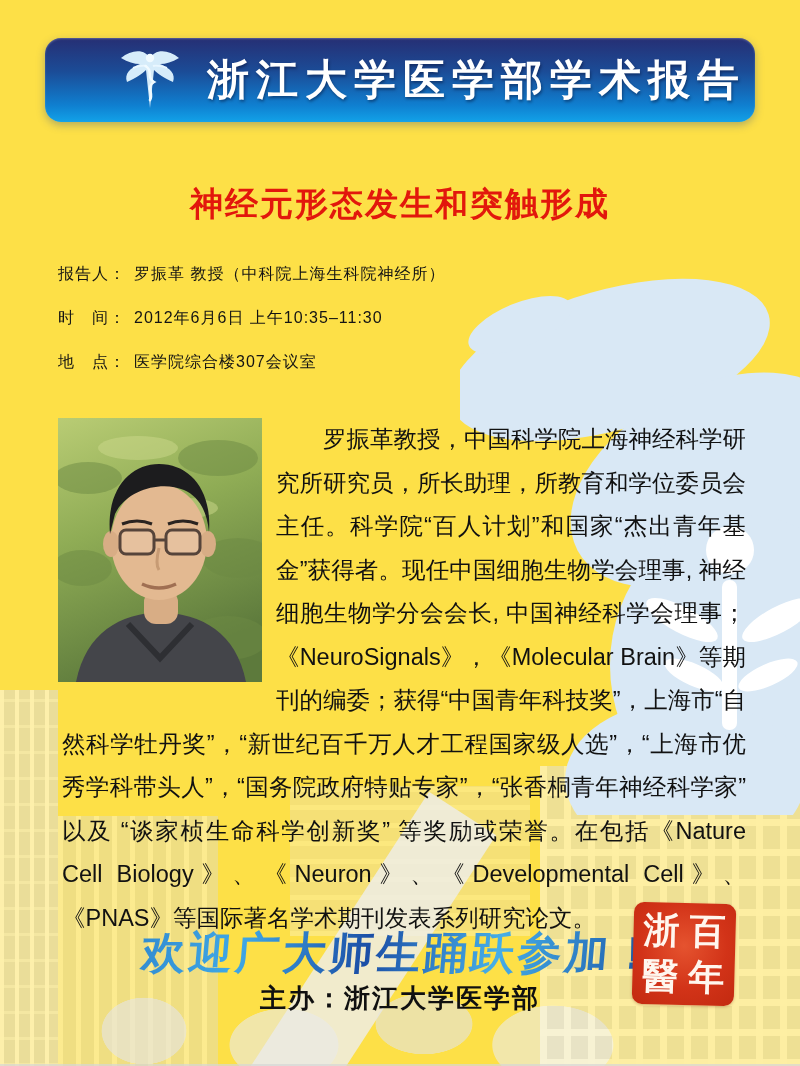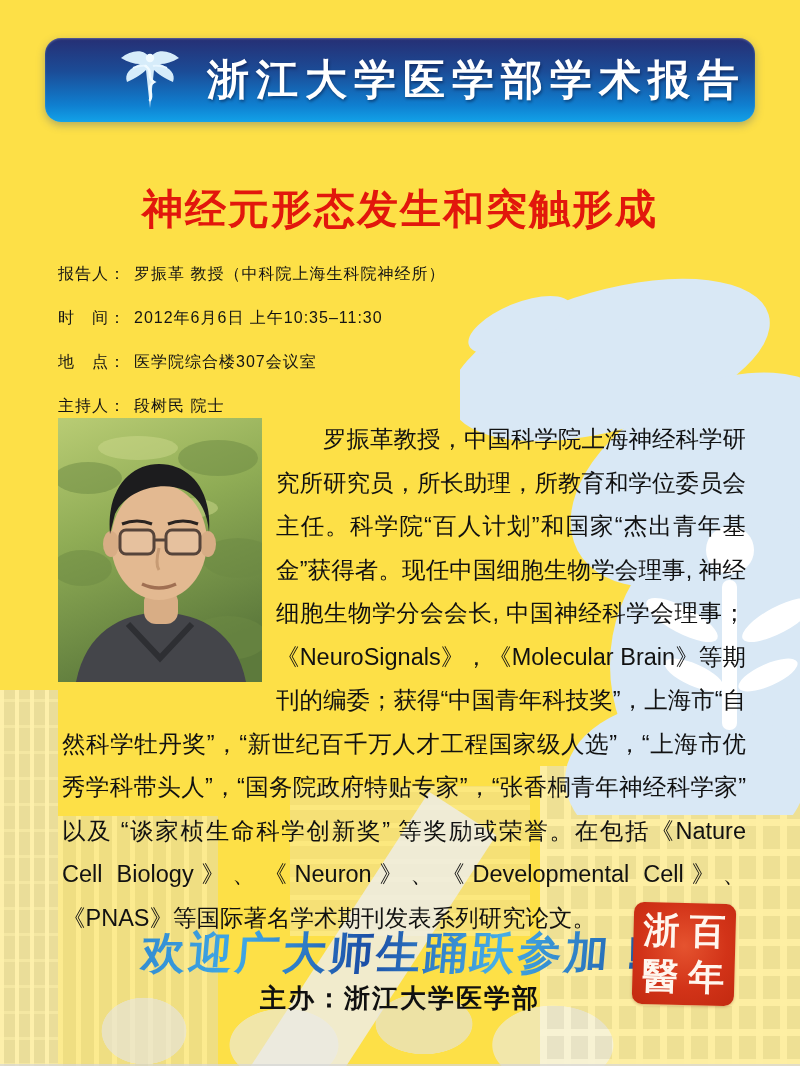--- a/index.html
+++ b/index.html
@@ -35,21 +35,21 @@
     display:flex;align-items:center;
   }
   .banner-logo{margin-left:68px;flex:0 0 auto;}
   .banner-title{
     color:#ffffff;font-size:42px;font-weight:bold;letter-spacing:7px;margin-left:20px;white-space:nowrap;
     text-shadow:1px 2px 3px rgba(0,0,30,.4);
   }
   
   .lecture-title{
     position:absolute;left:0;top:182px;width:100%;margin:0;text-align:center;
-    font-size:41px;font-weight:900;color:#e2170c;letter-spacing:2px;
+    font-size:33px;font-weight:900;color:#e2170c;letter-spacing:2px;
   }
   
   .info{position:absolute;left:58px;top:252px;font-size:16px;color:#141414;}
   .info-row{height:44px;line-height:44px;letter-spacing:1px;}
   .info-label{margin-right:8px;}
   
   .bio{position:absolute;left:58px;top:414px;width:692px;color:#111;}
   .photo{float:left;width:204px;height:264px;margin:4px 14px 2px 0;}
   .bio-text{margin:4px;font-size:23.5px;line-height:43.5px;text-align:justify;text-indent:2em;}
   
@@ -131,23 +131,20 @@
 
   <div class="info">
     <div class="info-row">
       <span class="info-label">报告人：</span><span>罗振革 教授（中科院上海生科院神经所）</span>
     </div>
     <div class="info-row">
       <span class="info-label">时　间：</span><span>2012年6月6日 上午10:35–11:30</span>
     </div>
     <div class="info-row">
       <span class="info-label">地　点：</span><span>医学院综合楼307会议室</span>
-    </div>
-    <div class="info-row">
-      <span class="info-label">主持人：</span><span>段树民 院士</span>
     </div>
   </div>
 
   <div class="bio">
     <div class="photo">
       <svg width="204" height="264" viewBox="0 0 204 264">
         <defs>
           <linearGradient id="hill" x1="0" y1="0" x2="0.3" y2="1">
             <stop offset="0" stop-color="#b9cc74"></stop>
             <stop offset="0.45" stop-color="#8fac55"></stop>

